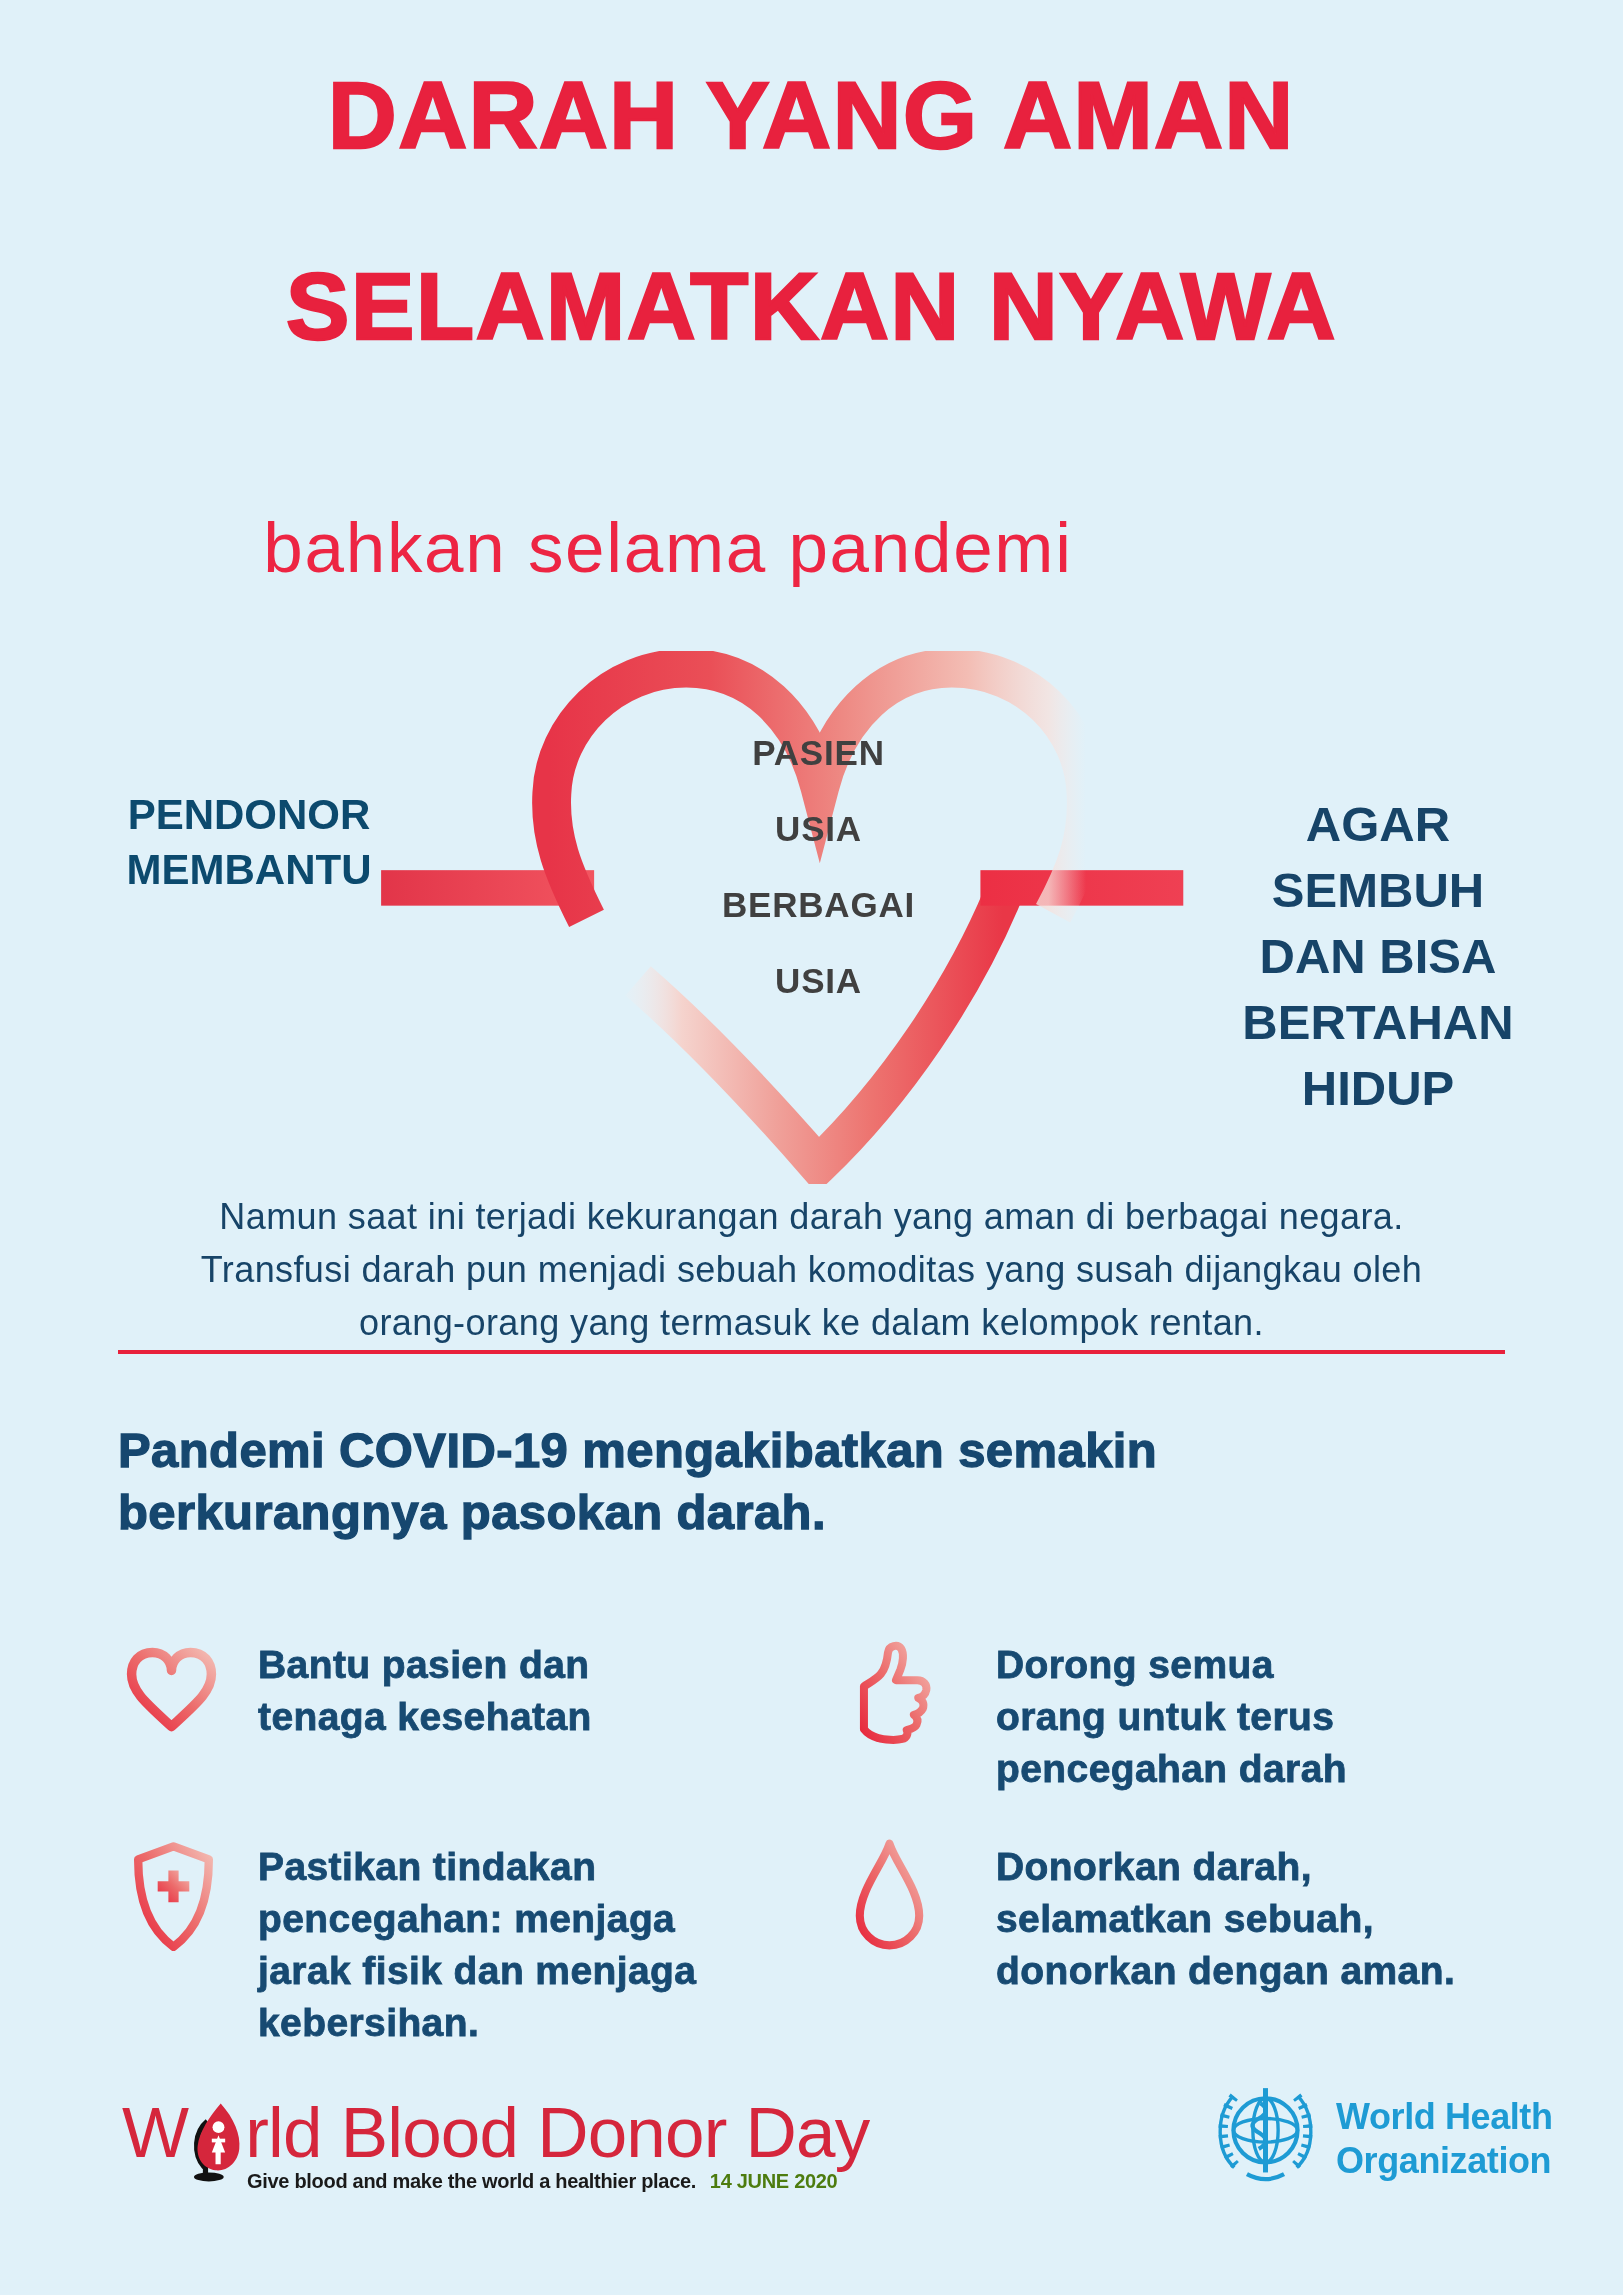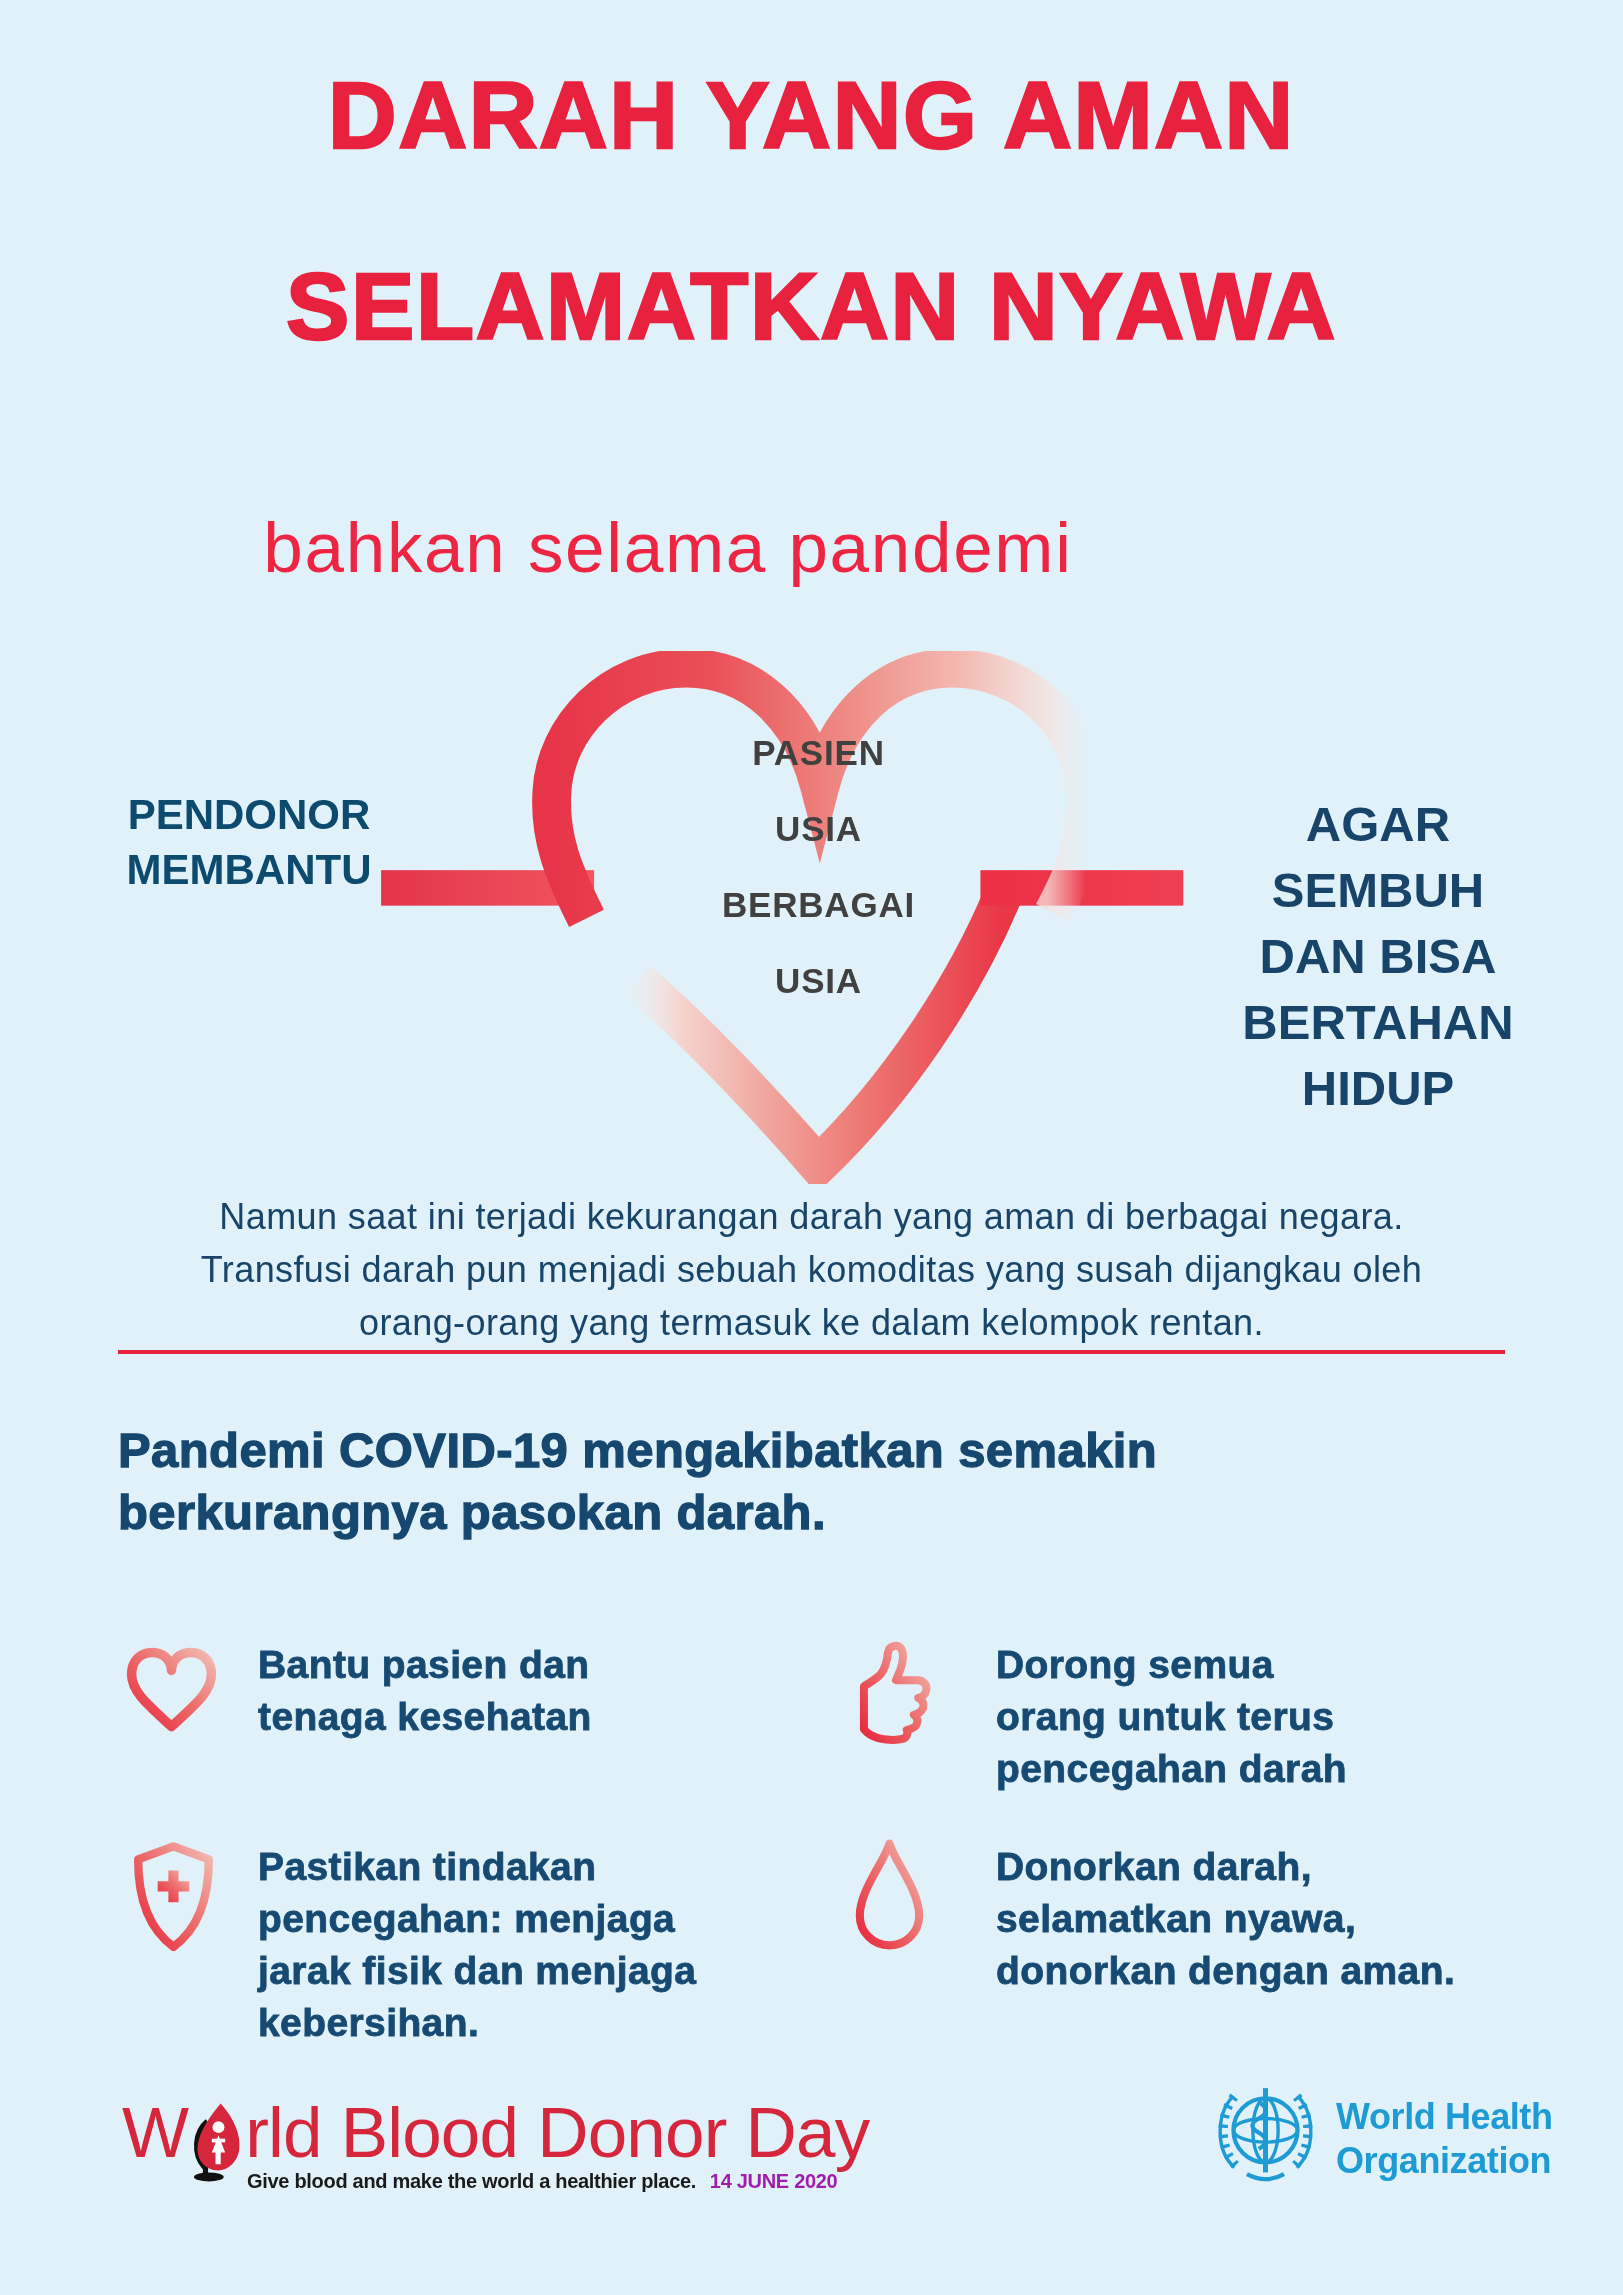--- a/index.html
+++ b/index.html
@@ -63,21 +63,21 @@
   .wbdd-line{
     left:122px;top:2097px;height:101px;display:flex;align-items:flex-start;
     color:#D5263C;font-size:71px;font-weight:400;line-height:71px;letter-spacing:-0.8px;
     white-space:nowrap;
   }
   .wbdd-drop-glyph{width:52px;height:103px;margin:-5px 2.5px 0 2.5px;overflow:visible;}
   .wbdd-tagline{
     left:247px;top:2170px;font-size:20px;font-weight:700;color:#1A1A1A;
     letter-spacing:-0.3px;white-space:nowrap;
   }
-  .wbdd-date{color:#a21caf;margin-left:8.5px;}
+  .wbdd-date{color:#4d7c0f;margin-left:8.5px;}
   
   .who-emblem{left:1209px;top:2078px;width:113px;height:113px;}
   .who-text{
     left:1336px;top:2095px;color:#1E9BD4;font-size:36px;font-weight:700;
     line-height:44px;letter-spacing:-0.4px;
   }
 </style>
 </head>
 <body>
 
@@ -187,21 +187,21 @@
     <div>pencegahan darah</div>
   </div>
   <div class="abs item-text it3">
     <div>Pastikan tindakan</div>
     <div>pencegahan: menjaga</div>
     <div>jarak fisik dan menjaga</div>
     <div>kebersihan.</div>
   </div>
   <div class="abs item-text it4">
     <div>Donorkan darah,</div>
-    <div>selamatkan nyawa,</div>
+    <div>selamatkan sebuah,</div>
     <div>donorkan dengan aman.</div>
   </div>
 
   <div class="abs wbdd-line">
     <span>W</span>
     <svg class="wbdd-drop-glyph" viewBox="0 0 70 112">
       <path d="M22,26 C5,40 2,70 18,88" fill="none" stroke="#111111" stroke-width="7"></path>
       <ellipse cx="24" cy="101" rx="20" ry="6" fill="#111111"></ellipse>
       <rect x="16" y="86" width="7" height="12" fill="#111111"></rect>
       <path d="M40,2 C58,22 67,44 65,63 C63,82 48,94 33,92 C17,90 7,76 9,59 C11,40 26,18 40,2 Z" fill="#D5263C"></path>

